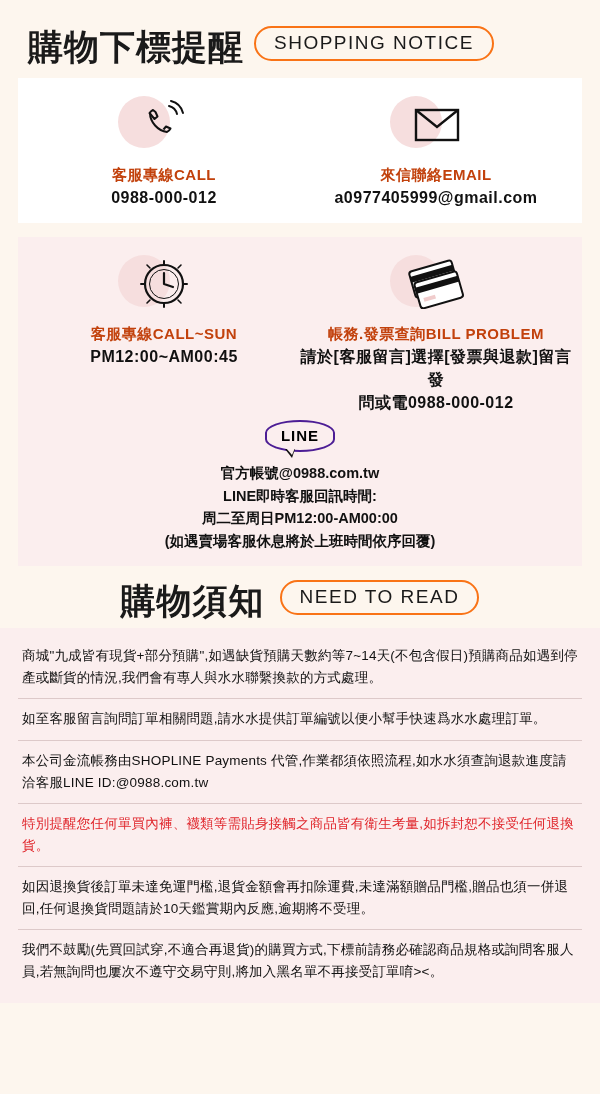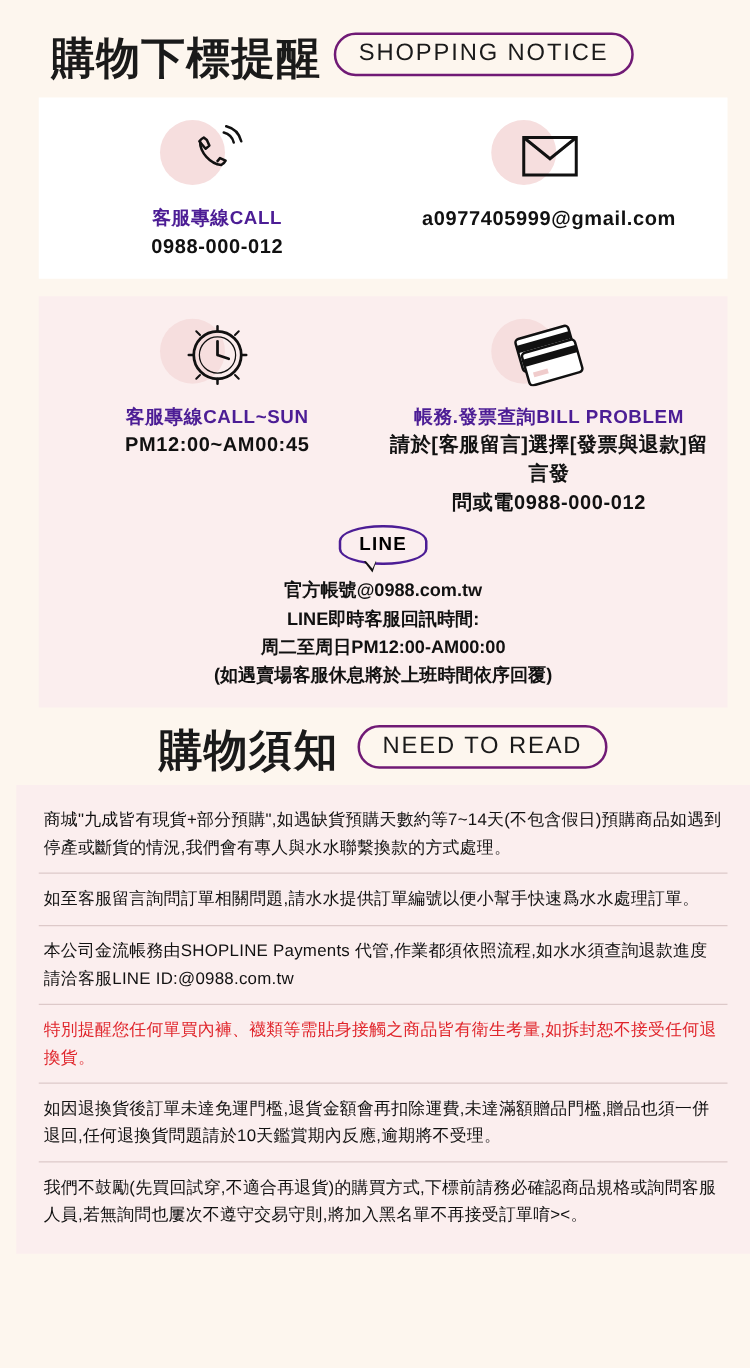--- a/index.html
+++ b/index.html
@@ -9,21 +9,20 @@
     height: 1094px;
     font-family: "Liberation Sans", sans-serif;
     background: #fdf6ee;
     overflow: hidden;
   }
   .page {
     position: relative;
     width: 600px;
     height: 870px;
     background: #fdf6ee;
-    padding-left: 13px;
   }
 
   
   .notice-section {
     position: relative;
     padding: 26px 18px 0 18px;
   }
   .title-row {
     display: flex;
     align-items: flex-end;
@@ -32,21 +31,21 @@
   }
   .big-title {
     font-size: 35px;
     font-weight: bold;
     letter-spacing: 1px;
     color: #1a1a1a;
     line-height: 1;
     font-family: "Liberation Sans", sans-serif;
   }
   .pill {
-    border: 2px solid #701a75;
+    border: 2px solid #f97316;
     border-radius: 22px;
     padding: 4px 18px 5px 18px;
     font-size: 19px;
     letter-spacing: 1.5px;
     color: #1a1a1a;
     white-space: nowrap;
     margin-bottom: 3px;
   }
 
   .card {
@@ -81,21 +80,21 @@
     left: 50%;
     margin-left: -6px;
     z-index: 0;
   }
   .blob.left { margin-left: -46px; }
   .icon-svg { position: relative; z-index: 1; }
 
   .line1 {
     font-size: 15px;
     font-weight: bold;
-    color: #4c1d95;
+    color: #c2410c;
     letter-spacing: 0.5px;
     line-height: 1.45;
   }
   .line2 {
     font-size: 16px;
     font-weight: bold;
     color: #111;
     letter-spacing: 0.5px;
     line-height: 1.45;
   }
@@ -198,20 +197,21 @@
           <div class="line2">0988-000-012</div>
         </div>
         <div class="col">
           <div class="icon-wrap">
             <div class="blob left"></div>
             <svg class="icon-svg" width="56" height="46" viewBox="0 0 56 46">
               <rect x="8" y="8" width="42" height="30" fill="none" stroke="#111" stroke-width="2.4"></rect>
               <path d="M8 8l21 17L50 8" fill="none" stroke="#111" stroke-width="2.4"></path>
             </svg>
           </div>
+          <div class="line1">來信聯絡EMAIL</div>
           <div class="line2">a0977405999@gmail.com</div>
         </div>
       </div>
     </div>
 
     <div class="card pinkish">
       <div class="two-col">
         <div class="col">
           <div class="icon-wrap">
             <div class="blob left"></div>

